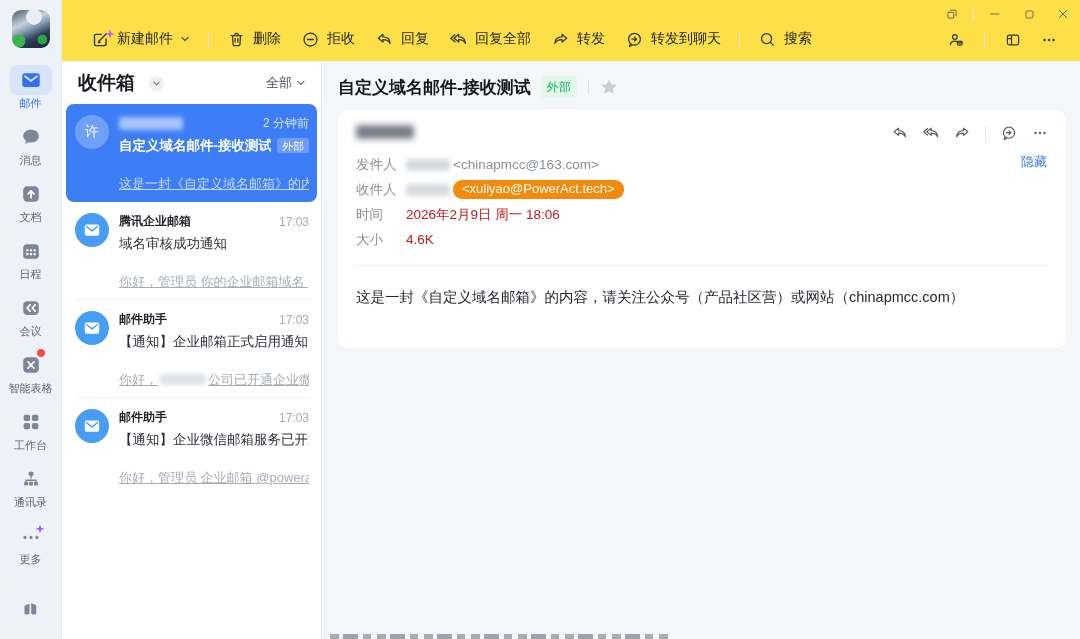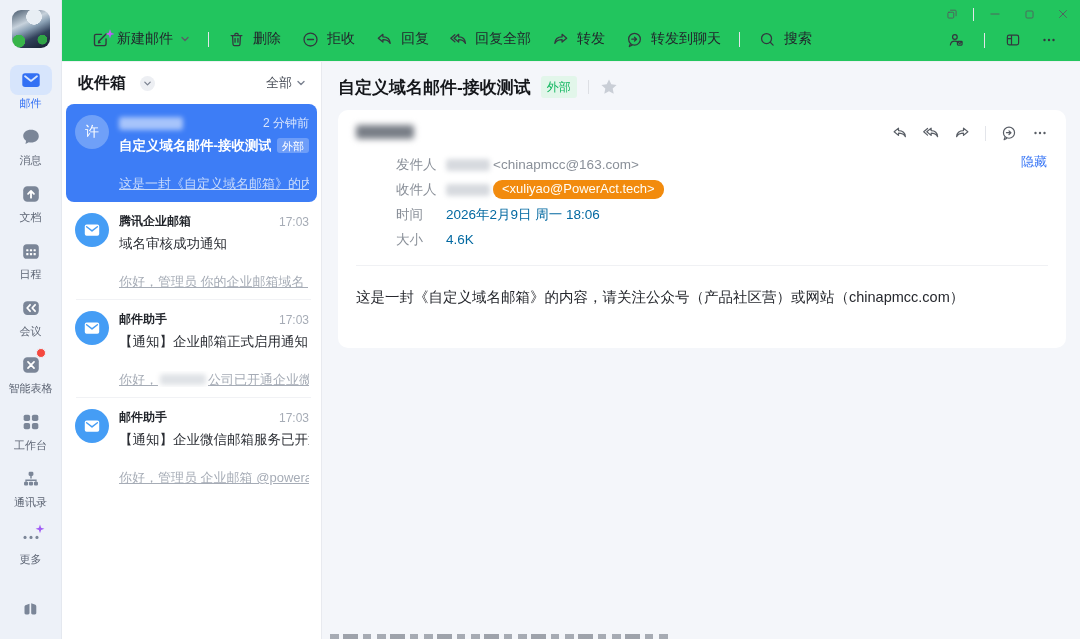--- a/index.html
+++ b/index.html
@@ -19,39 +19,39 @@
   .nav-ico{width:42px;height:30px;border-radius:8px;display:flex;align-items:center;justify-content:center;position:relative;}
   .nav-item.active .nav-ico{background:#D7E5FC;}
   .nav-label{font-size:11px;color:#5D6574;line-height:11px;letter-spacing:0;}
   .nav-item.active .nav-label{color:#3370F4;}
   .red-dot{position:absolute;top:-2px;right:6px;width:8px;height:8px;border-radius:50%;background:#F5483F;border:1.5px solid #EDF1F8;}
   .spark-more{position:absolute;top:-1px;right:7px;}
   .side-bottom{margin-top:auto;margin-bottom:16px;cursor:pointer;}
 
   
   .main{flex:1;display:flex;flex-direction:column;min-width:0;}
-  .topbar{height:62px;flex:none;background:#22c55e;position:relative;display:flex;align-items:flex-end;padding-left:20px;box-sizing:border-box;border-bottom:1px solid #EEF0F3;}
+  .topbar{height:62px;flex:none;background:#fde047;position:relative;display:flex;align-items:flex-end;padding-left:20px;box-sizing:border-box;border-bottom:1px solid #EEF0F3;}
   .tb-left{display:flex;align-items:center;height:44px;gap:2px;}
   .tbtn{display:flex;align-items:center;gap:7px;padding:6px 9px;border-radius:6px;font-size:14px;color:#22262C;background:none;border:none;cursor:pointer;white-space:nowrap;font-family:inherit;}
   .vdiv{width:1px;height:15px;background:#E3E5EA;margin:0 7px;flex:none;}
   .compose-wrap{position:relative;display:inline-flex;}
   .sparkle{position:absolute;top:-4px;right:-5px;}
   .win-controls{position:absolute;top:0;right:0;display:flex;align-items:center;height:28px;}
   .winbtn{width:34px;height:28px;display:flex;align-items:center;justify-content:center;background:none;border:none;cursor:pointer;}
   .win-vdiv{width:1px;height:13px;background:#E3E5EA;margin:0 4px;}
   .top-actions{position:absolute;top:26px;right:16px;display:flex;align-items:center;gap:6px;}
   .actbtn{width:30px;height:28px;display:flex;align-items:center;justify-content:center;background:none;border:none;cursor:pointer;}
 
   
   .workspace{flex:1;display:flex;min-height:0;}
 
   
   .maillist{width:260px;flex:none;background:#fff;border-right:1px solid #E8EAEF;display:flex;flex-direction:column;box-sizing:border-box;}
   .list-header{height:42px;flex:none;display:flex;align-items:center;justify-content:space-between;padding:0 15px 0 16px;}
-  .folder{display:flex;align-items:center;gap:14px;font-size:16px;font-weight:700;color:#17191E;cursor:pointer;}
+  .folder{display:flex;align-items:center;gap:14px;font-size:19px;font-weight:700;color:#17191E;cursor:pointer;}
   .chev-circle{width:15px;height:15px;border-radius:50%;background:#EDEFF3;display:flex;align-items:center;justify-content:center;}
   .filter{display:flex;align-items:center;gap:4px;font-size:13px;color:#494E58;cursor:pointer;}
   .items{padding:0 4px;overflow:hidden;}
   .item{display:flex;padding:11px 8px 11px 9px;border-radius:8px;cursor:pointer;position:relative;}
   .item.divided::after{content:"";position:absolute;left:10px;right:6px;bottom:0;height:1px;background:#F1F2F5;}
   .av{width:34px;height:34px;border-radius:50%;flex:none;margin-right:10px;display:flex;align-items:center;justify-content:center;}
   .av-letter{background:#6FA0F8;color:#fff;font-size:14px;}
   .av-mail{background:#459DF5;}
   .im{flex:1;min-width:0;}
   .r1{display:flex;align-items:center;justify-content:space-between;height:17px;}
@@ -75,25 +75,25 @@
   .badge-green{background:#E2F6EA;color:#0EB55D;font-size:12px;padding:2.5px 6px;border-radius:3px;flex:none;}
   .tdiv{width:1px;height:14px;background:#DDDFE4;margin:0 1px;}
   .star{cursor:pointer;display:flex;}
 
   .card{background:#fff;border-radius:10px;height:238px;box-sizing:border-box;padding:13px 18px;position:relative;}
   .card-actions{position:absolute;top:14px;right:17px;display:flex;align-items:center;gap:13px;}
   .ca-btn{background:none;border:none;padding:0;cursor:pointer;display:flex;}
   .hide-link{position:absolute;top:43px;right:19px;color:#3876F6;font-size:13px;cursor:pointer;text-decoration:none;}
   .chip-card-sender{width:58px;height:14px;background:#787D86;margin:2px 0 9px 0;filter:blur(3px);border-radius:3px;}
   .frow{display:flex;align-items:center;height:25px;font-size:13.5px;}
-  .flabel{width:50px;flex:none;color:#8A9099;margin-left:40px;}
+  .flabel{width:50px;flex:none;color:#8A9099;}
   .fval{display:flex;align-items:center;min-width:0;}
   .chip-inline{width:44px;height:12px;background:#D7DADF;margin-right:3px;}
   .gray-val{color:#8A9099;}
-  .dark-val{color:#0369a1;}
+  .dark-val{color:#b91c1c;}
   .hl-orange{background:#F28B0D;color:#FFFDF6;border-radius:9px;padding:1px 9px 2px;font-size:13px;line-height:16px;}
   .hdiv{height:1px;background:#F0F1F4;margin-top:13px;}
   .mail-body{margin:21px 0 0;font-size:14.5px;color:#26282E;line-height:20px;}
 
   .cutoff{position:absolute;bottom:0;left:8px;width:340px;height:5px;opacity:.85;
     background:repeating-linear-gradient(90deg,#999EA7 0 9px,transparent 9px 13px,#8F949D 13px 28px,transparent 28px 33px,#999EA7 33px 41px,transparent 41px 47px);}
 </style>
 </head>
 <body>
 

